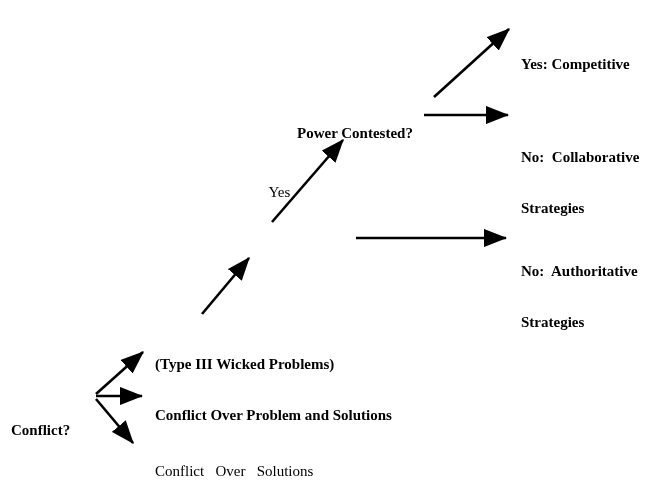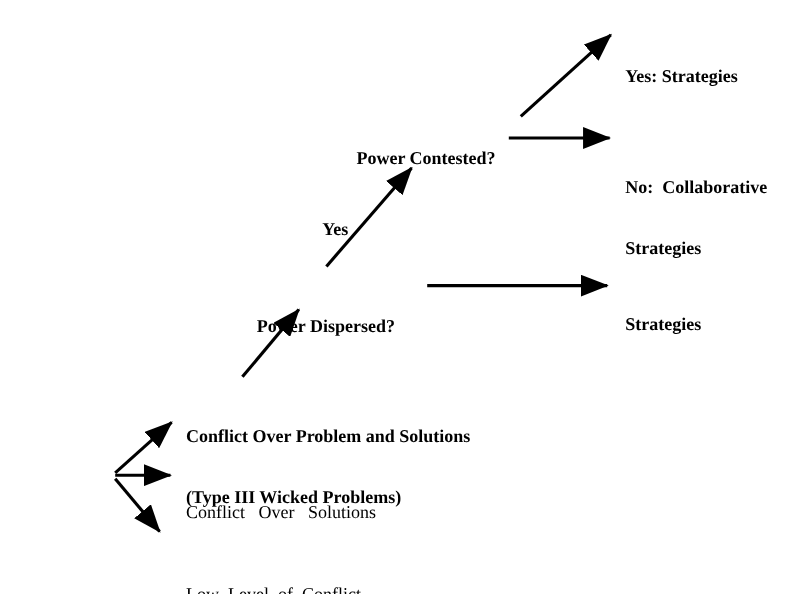--- a/index.html
+++ b/index.html
@@ -39,25 +39,26 @@
   }
   .node.plain {
     font-weight: normal;
   }
   .node .line {
     display: block;
   }
   
   .node.spaced .line.justify {
     display: block;
+    margin-top: 43px;
   }
   .edge-label {
     position: absolute;
     font-size: 15px;
-    font-weight: bold;
+    font-weight: normal;
     line-height: 17px;
     white-space: pre;
     color: #000000;
   }
 </style>
 </head>
 <body>
 
 <div id="diagram-root">
 
@@ -79,49 +80,50 @@
     <line x1="356" y1="238" x2="506" y2="238" stroke="#000000" stroke-width="2.6" marker-end="url(#arrowhead)"></line>
 
     <line x1="272" y1="222" x2="343" y2="140" stroke="#000000" stroke-width="2.6" marker-end="url(#arrowhead)"></line>
 
     <line x1="424" y1="115" x2="508" y2="115" stroke="#000000" stroke-width="2.6" marker-end="url(#arrowhead)"></line>
 
     <line x1="434" y1="97" x2="509" y2="29" stroke="#000000" stroke-width="2.6" marker-end="url(#arrowhead)"></line>
   </svg>
 
   <div class="node bold" style="left:521px; top:22px;">
-    <span class="line">Yes: Strategies</span>
+    <span class="line">Yes: Competitive</span>
   </div>
 
   <div class="node bold" style="left:521px; top:115px;">
     <span class="line">No:  Collaborative</span>
     <span class="line">Strategies</span>
   </div>
 
   <div class="node bold" style="left:297px; top:91px;">
     <span class="line">Power Contested?</span>
   </div>
 
   <div class="edge-label" style="left:254px; top:167px;">
     <span>Yes</span>
   </div>
 
-  <div class="node bold" style="left:214px; top:231px;">
-    <span class="line">Power Dispersed?</span>
-  </div>
 
   <div class="node bold" style="left:521px; top:229px;">
+    <span class="line">No:  Authoritative</span>
     <span class="line">Strategies</span>
   </div>
 
   <div class="node bold" style="left:155px; top:322px;">
+    <span class="line">(Type III Wicked Problems)</span>
     <span class="line">Conflict Over Problem and Solutions</span>
-    <span class="line">(Type III Wicked Problems)</span>
   </div>
 
+  <div class="node bold" style="left:11px; top:388px;">
+    <span class="line">Conflict?</span>
+  </div>
 
   <div class="node plain spaced" style="left:155px; top:386px;">
     <span class="line justify">Conflict   Over   Solutions</span>
   </div>
 
   <div class="node plain spaced" style="left:155px; top:454px;">
     <span class="line justify">Low  Level  of  Conflict</span>
     
   </div>
 

